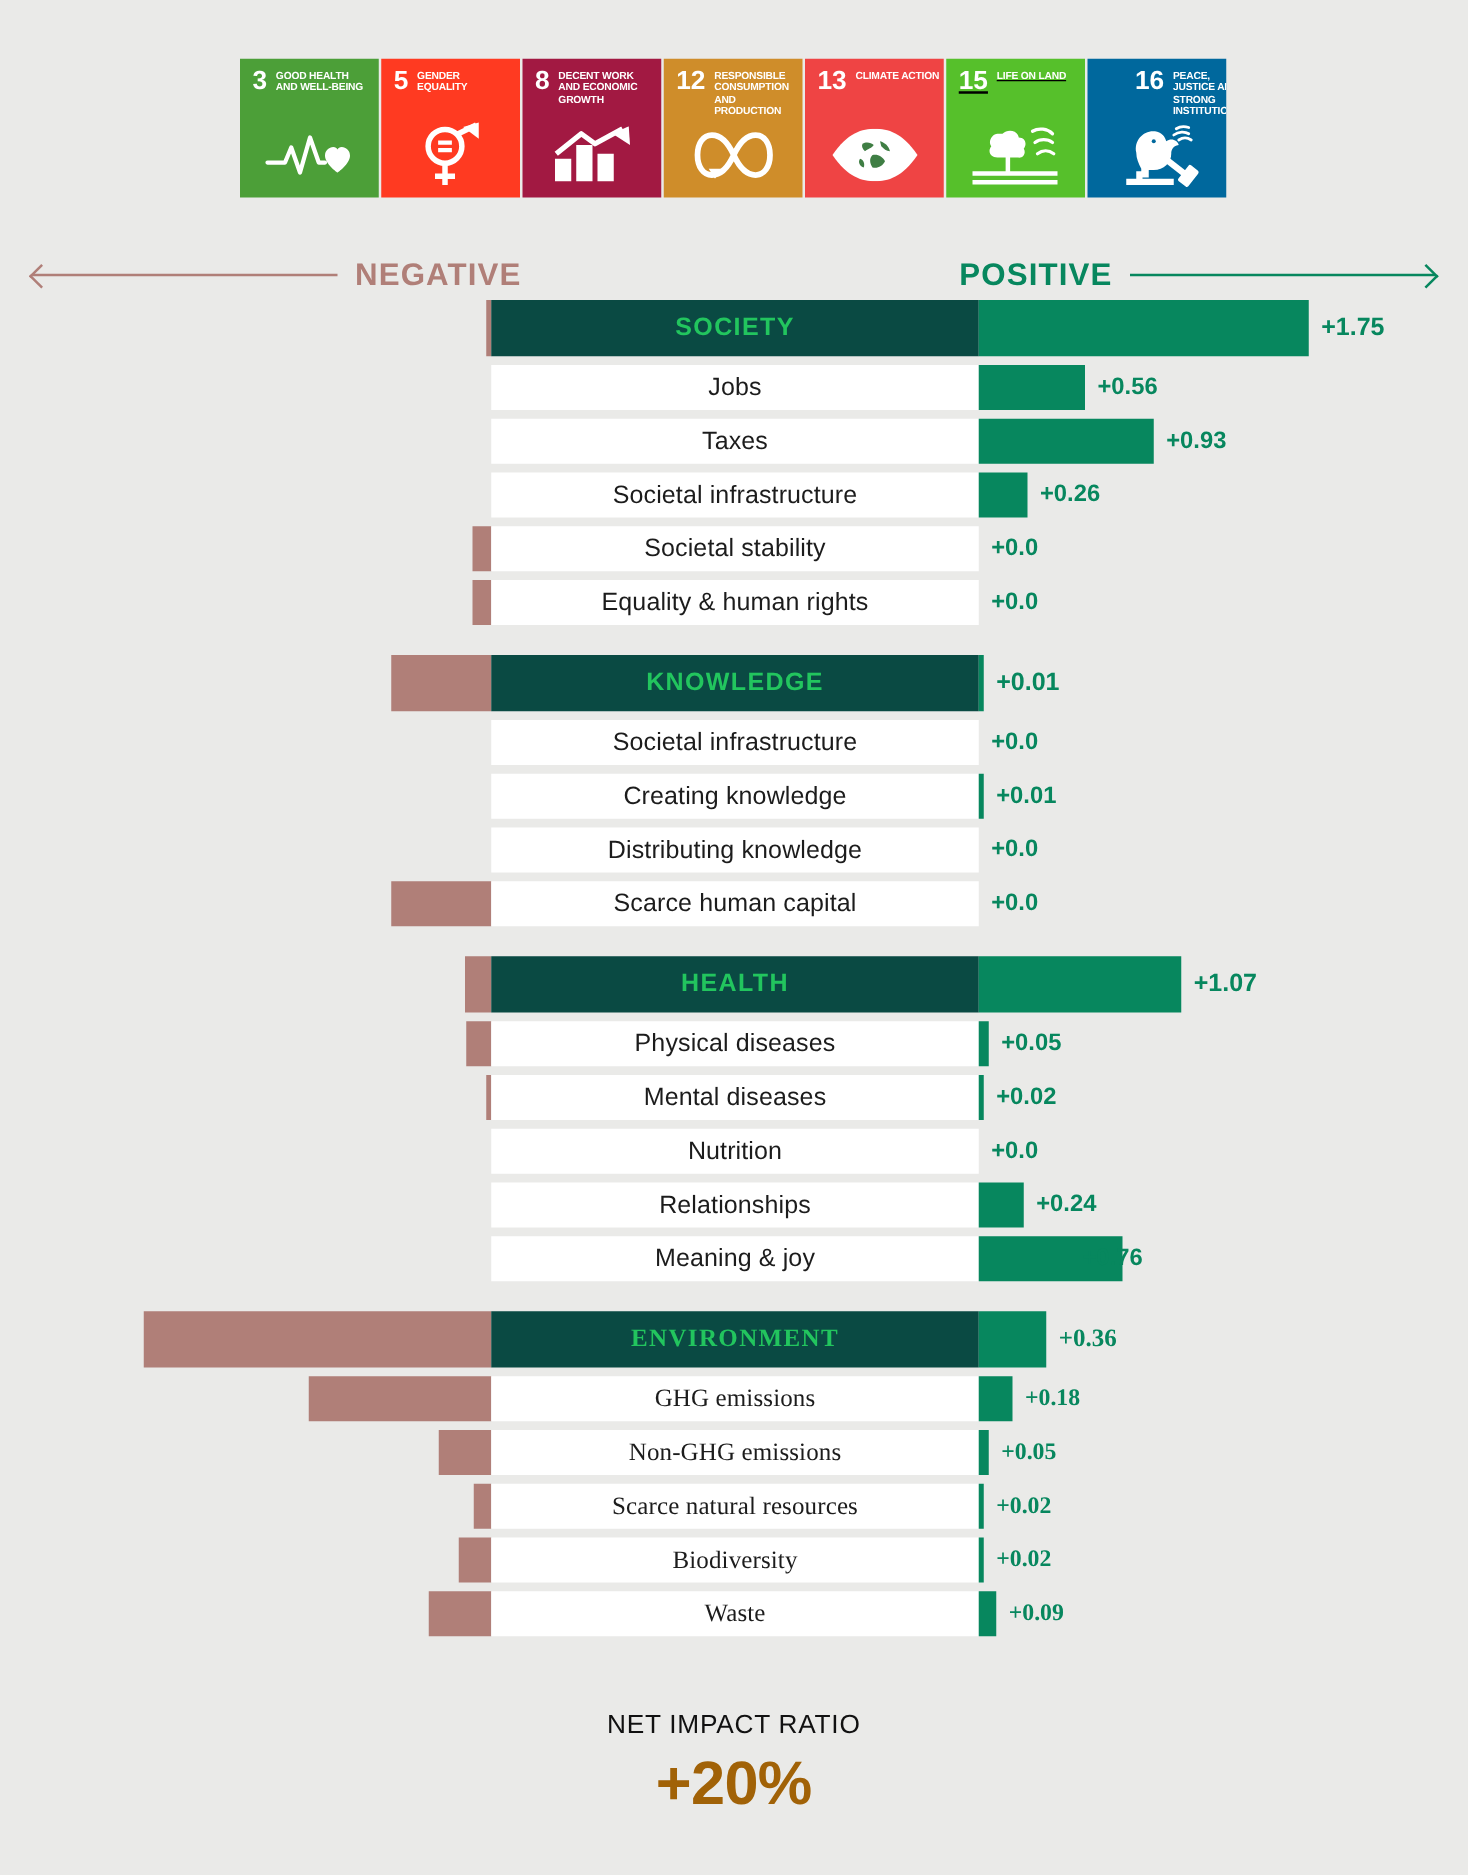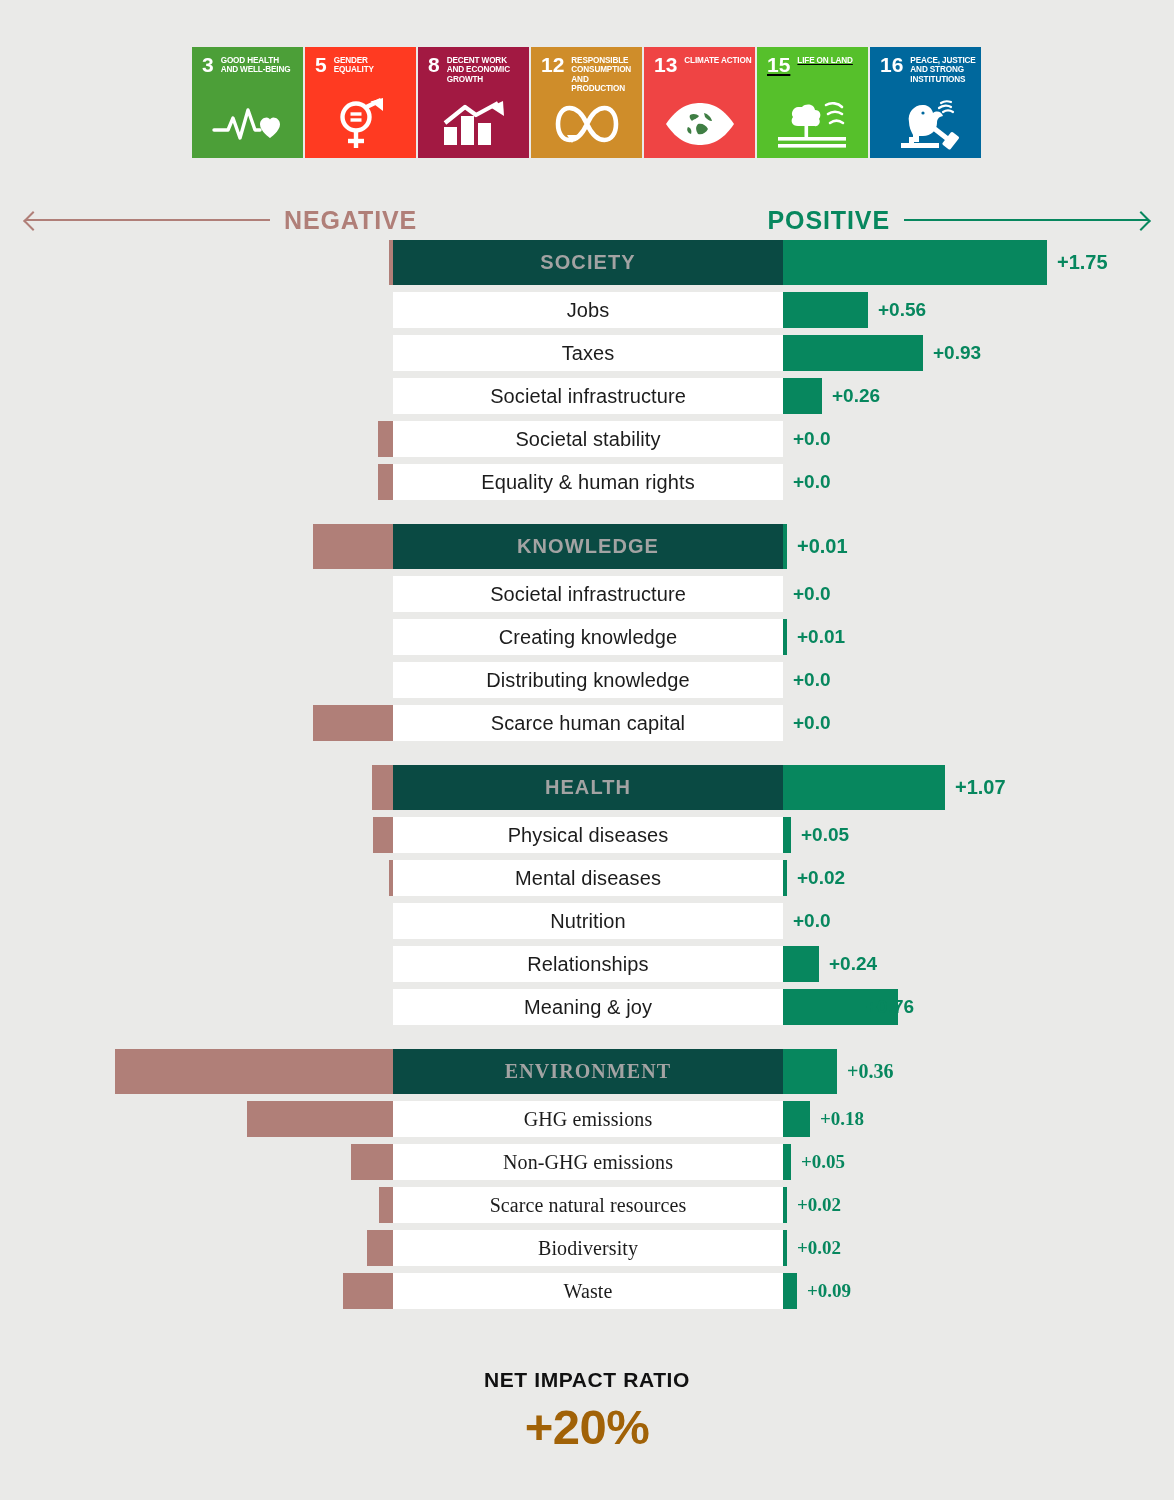--- a/index.html
+++ b/index.html
@@ -133,21 +133,21 @@
   }
   .row.main .label-block { background: #0a4a43; }
   .row.sub  .label-block { background: #ffffff; }
 
   .label-text {
     font-size: 20px;
     color: #1c1c1c;
     letter-spacing: 0.1px;
   }
   .row.main .label-text {
-    color: #a3a3a3;
+    color: #22c55e;
     font-weight: bold;
     font-size: 20px;
     letter-spacing: 1.1px;
     text-transform: uppercase;
   }
 
   
   .bar-neg {
     position: absolute;
     right: 781px;
@@ -177,21 +177,21 @@
 
   
   .footer {
     position: absolute;
     left: 0; top: 1368px;
     width: 1174px;
     text-align: center;
   }
   .footer-title {
     font-size: 21px;
-    font-weight: bold;
+    font-weight: normal;
     color: #111111;
     letter-spacing: 0.6px;
   }
   .footer-value {
     font-size: 49px;
     font-weight: bold;
     color: #a16207;
     letter-spacing: -0.5px;
     margin-top: 7px;
   }
@@ -286,21 +286,21 @@
             <path d="M26 8 C30 4 38 5 39 11 C44 11 46 16 43 20 C45 23 43 28 38 27 L22 27 C16 27 14 22 17 18 C14 14 18 8 22 8 Z" fill="#fff"></path>
             <rect x="28.5" y="25" width="3.6" height="14" fill="#fff"></rect>
             <rect x="2" y="38" width="68" height="3.6" fill="#fff"></rect>
             <rect x="2" y="45" width="68" height="3.6" fill="#fff"></rect>
             <path d="M50 6 C55 3 62 4 66 8" fill="none" stroke="#fff" stroke-width="2.6" stroke-linecap="round"></path>
             <path d="M52 15 C56 12 62 12 66 15" fill="none" stroke="#fff" stroke-width="2.6" stroke-linecap="round"></path>
             <path d="M54 24 C58 21 63 21 67 24" fill="none" stroke="#fff" stroke-width="2.6" stroke-linecap="round"></path>
           </svg>
         </div>
       </div>
-      <div class="sdg-tile" style="background: rgb(0, 104, 157);">
+      <div class="sdg-tile" style="background: rgb(0, 104, 157); padding-left: 28px;">
         <div class="sdg-head">
           <div class="sdg-num">16</div>
           <div class="sdg-txt">PEACE, JUSTICE AND STRONG INSTITUTIONS</div>
         </div>
         <div class="sdg-art">
           <svg width="66" height="56" viewBox="0 0 66 56">
             <path d="M16 26 C14 16 22 8 31 9 C36 9.6 39 13 40 17 C44 14 49 16 50 20 C45 21 44 24 44 27 C44 34 38 40 30 40 L26 40 L26 46 L20 46 L20 39 C18 35 16 31 16 26 Z" fill="#fff"></path>
             <circle cx="30" cy="17" r="1.6" fill="#00689D"></circle>
             <g stroke="#fff" stroke-width="2.2" stroke-linecap="round" fill="none">
               <path d="M46 12 C50 9 55 9 58 11"></path>

